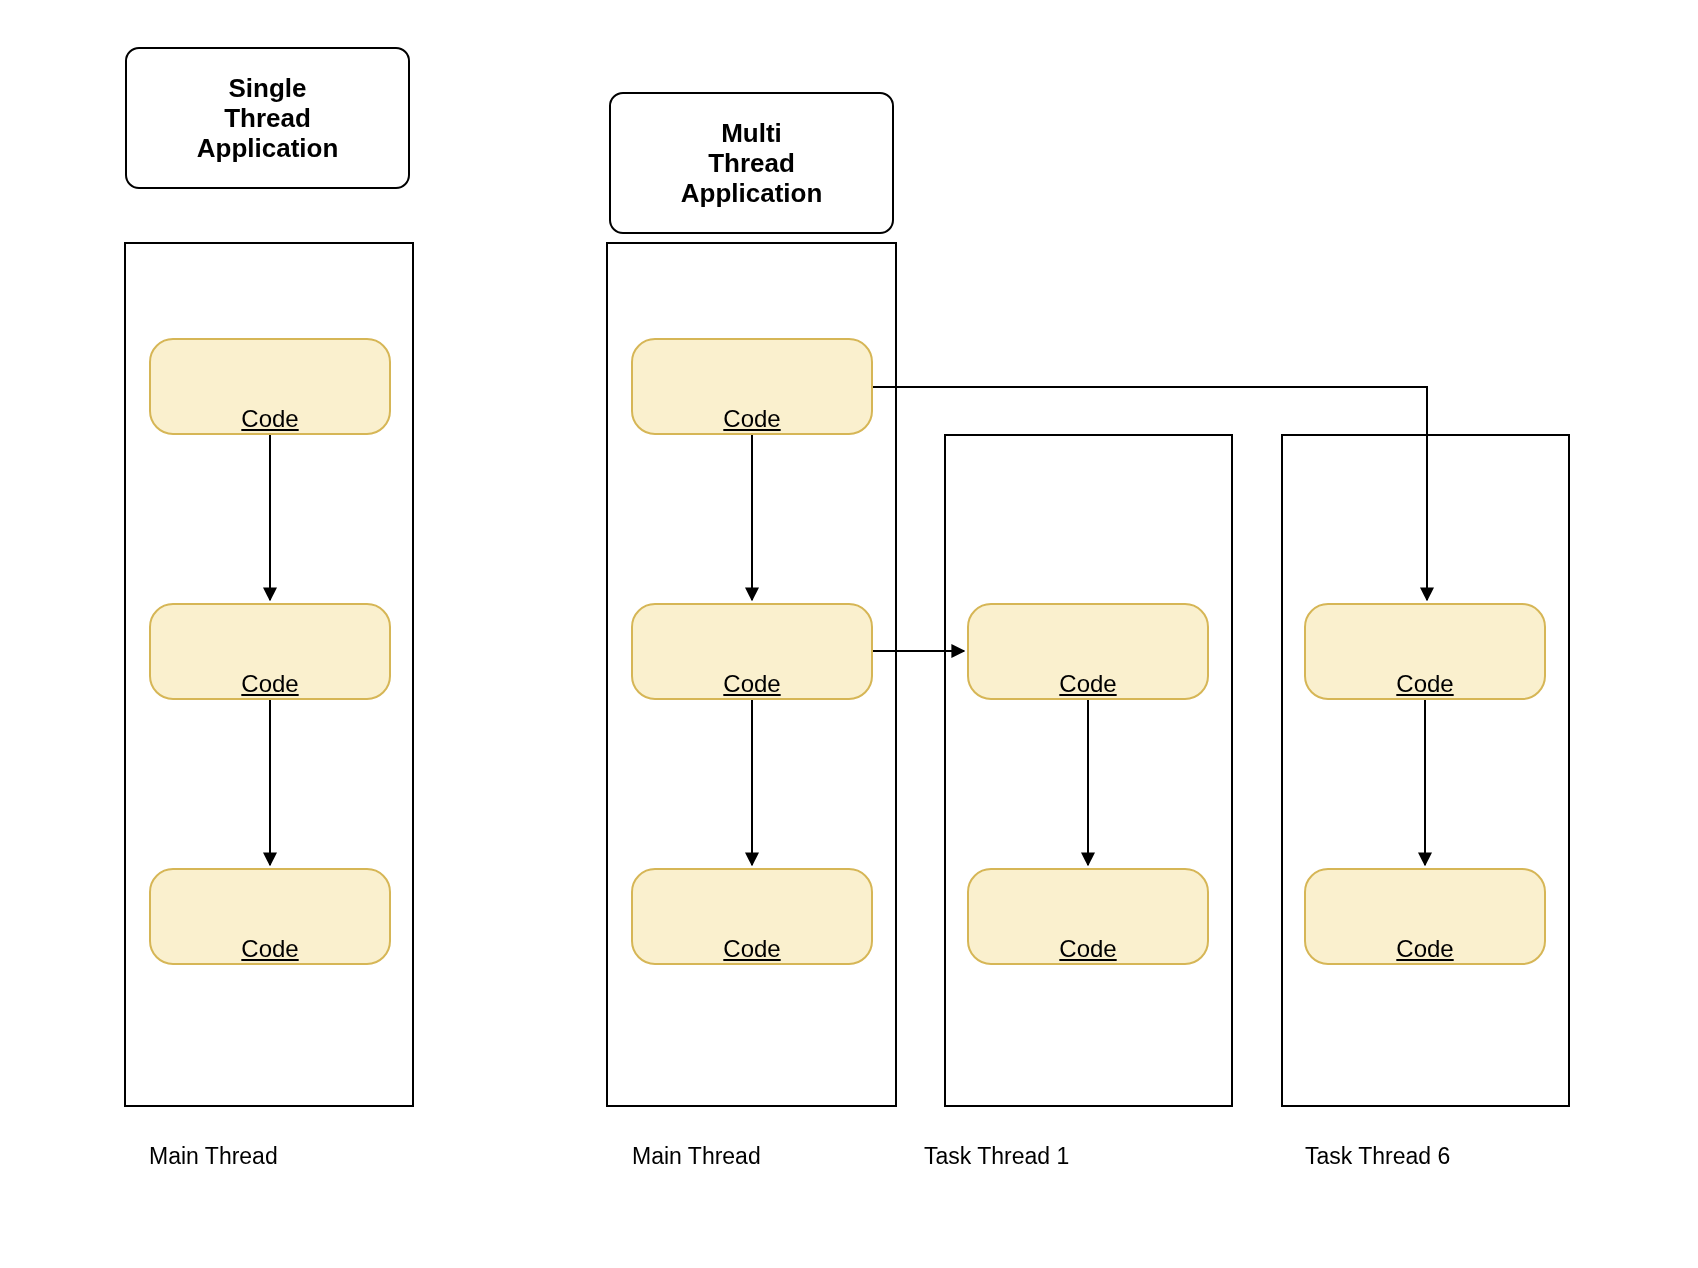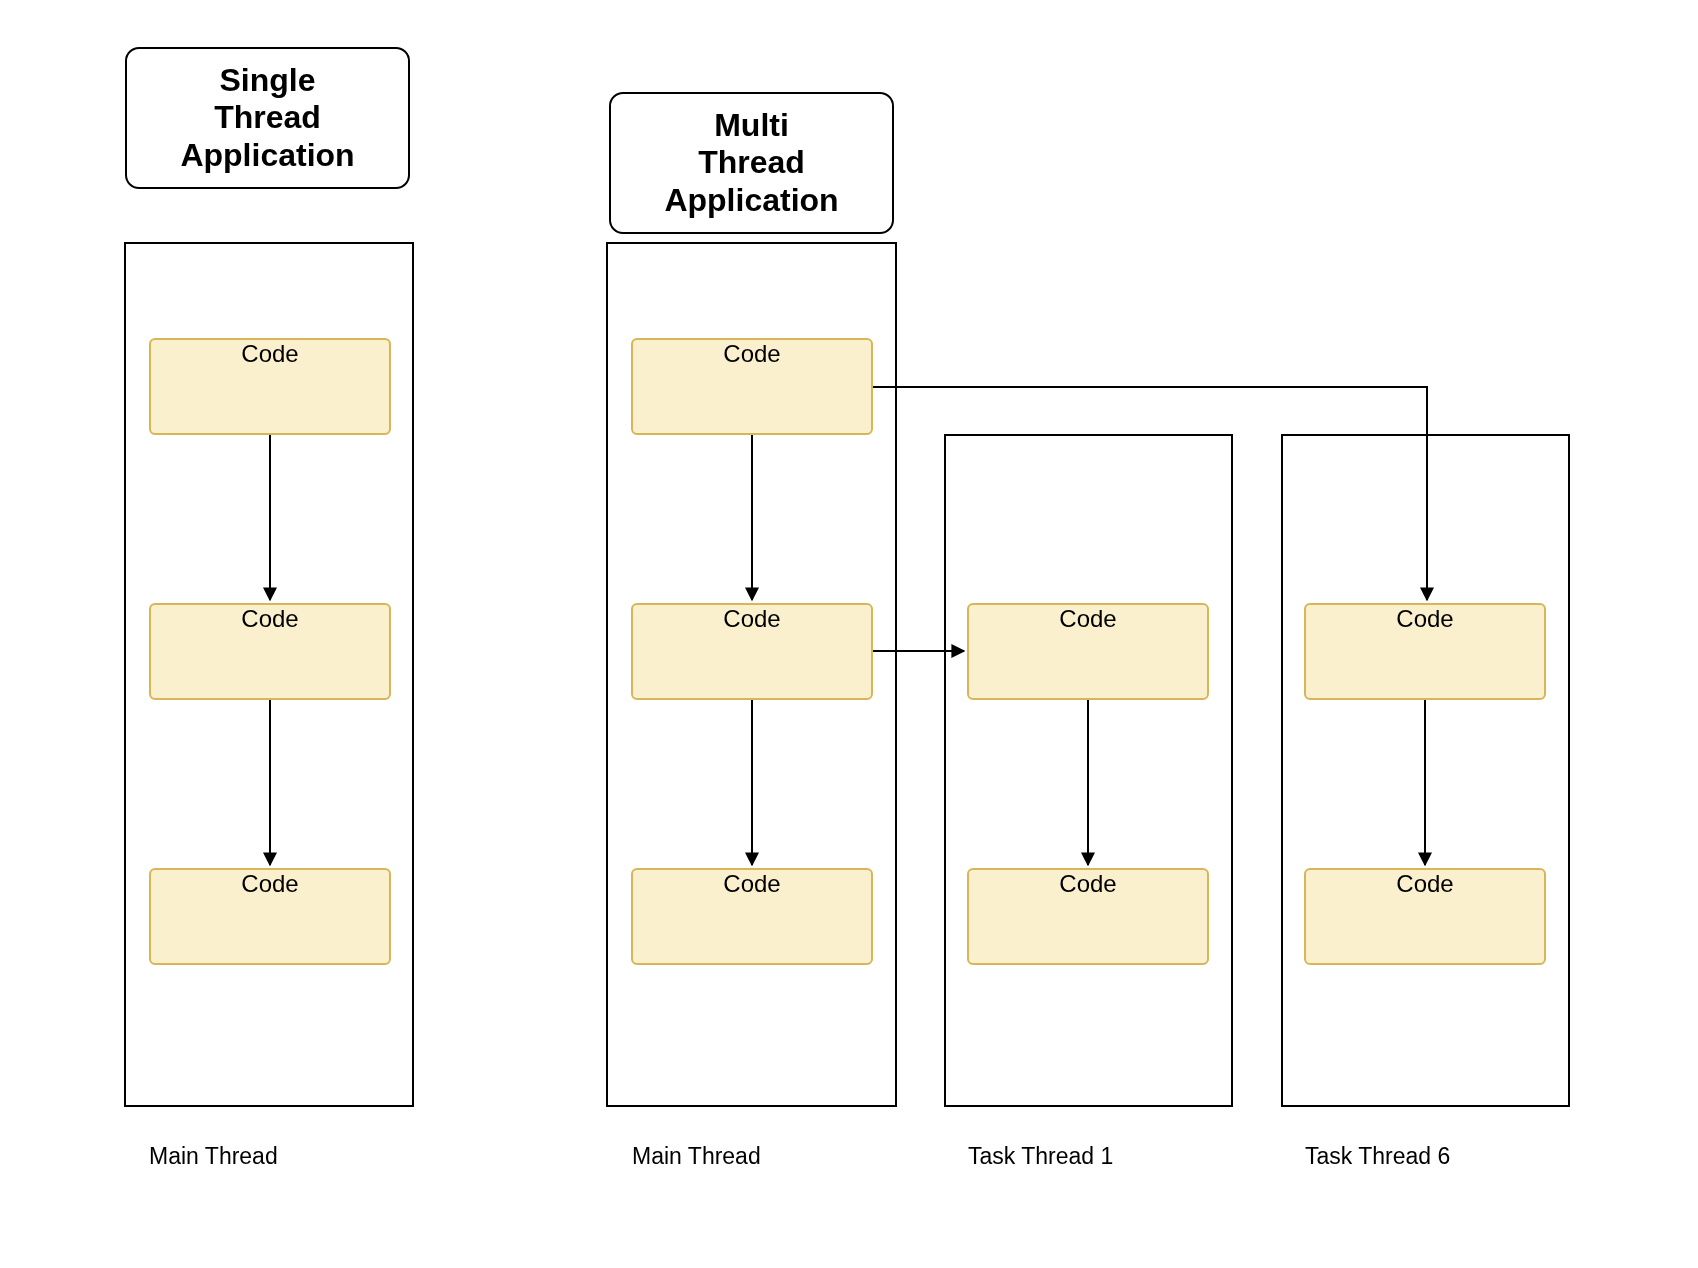--- a/index.html
+++ b/index.html
@@ -26,57 +26,58 @@
     width: 285px;
     height: 142px;
     border: 2px solid var(--container-border);
     border-radius: 14px;
     background: var(--background);
     display: flex;
     align-items: center;
     justify-content: center;
     text-align: center;
     font-weight: bold;
-    font-size: 32px;
+    font-size: 26px;
     line-height: 1.16;
     white-space: pre-line;
   }
   .hdr-single { left: 125px; top: 47px; }
   .hdr-multi  { left: 609px; top: 47px; margin-top: 45px; }
   .container {
     position: absolute;
     border: 2px solid var(--container-border);
     background: var(--background);
   }
   .cont-main1 { left: 124px;  top: 242px; width: 290px; height: 865px; }
   .cont-main2 { left: 606px;  top: 242px; width: 291px; height: 865px; }
   .cont-task1 { left: 944px;  top: 434px; width: 289px; height: 673px; }
   .cont-task2 { left: 1281px; top: 434px; width: 289px; height: 673px; }
   .node {
     position: absolute;
     width: 242px;
     height: 97px;
     background: var(--node-fill);
     border: 2px solid var(--node-border);
-    border-radius: 6px;
+    border-radius: 24px;
     display: flex;
-    align-items: flex-start;
+    align-items: flex-end;
     justify-content: center;
     font-size: 24px;
+    text-decoration: underline;
   }
   .thread-label {
     position: absolute;
     top: 1143px;
     width: 240px;
     text-align: left;
     font-size: 23px;
   }
   .lbl-main1 { left: 149px; }
   .lbl-main2 { left: 632px; }
-  .lbl-task1 { left: 968px; }
+  .lbl-task1 { left: 924px; }
   .lbl-task2 { left: 1305px; }
   svg.wires { position: absolute; left: 0; top: 0; width: 1698px; height: 1268px; pointer-events: none; }
   svg.wires .wire { stroke: var(--line); stroke-width: 2; fill: none; }
   svg.wires marker path { fill: var(--line); }
 </style>
 </head>
 <body>
 
 <div class="canvas">
 

